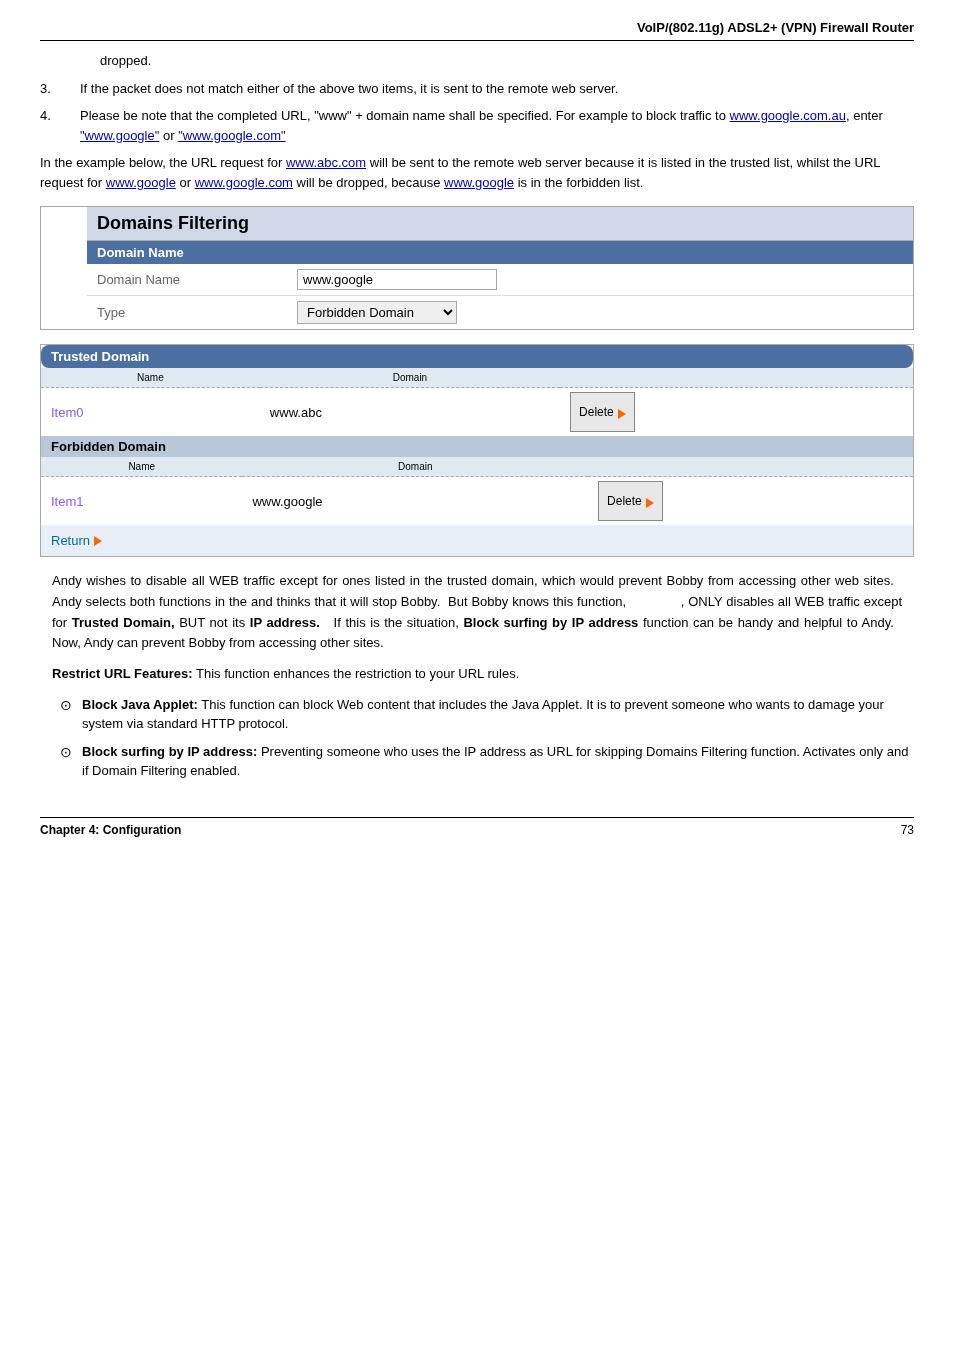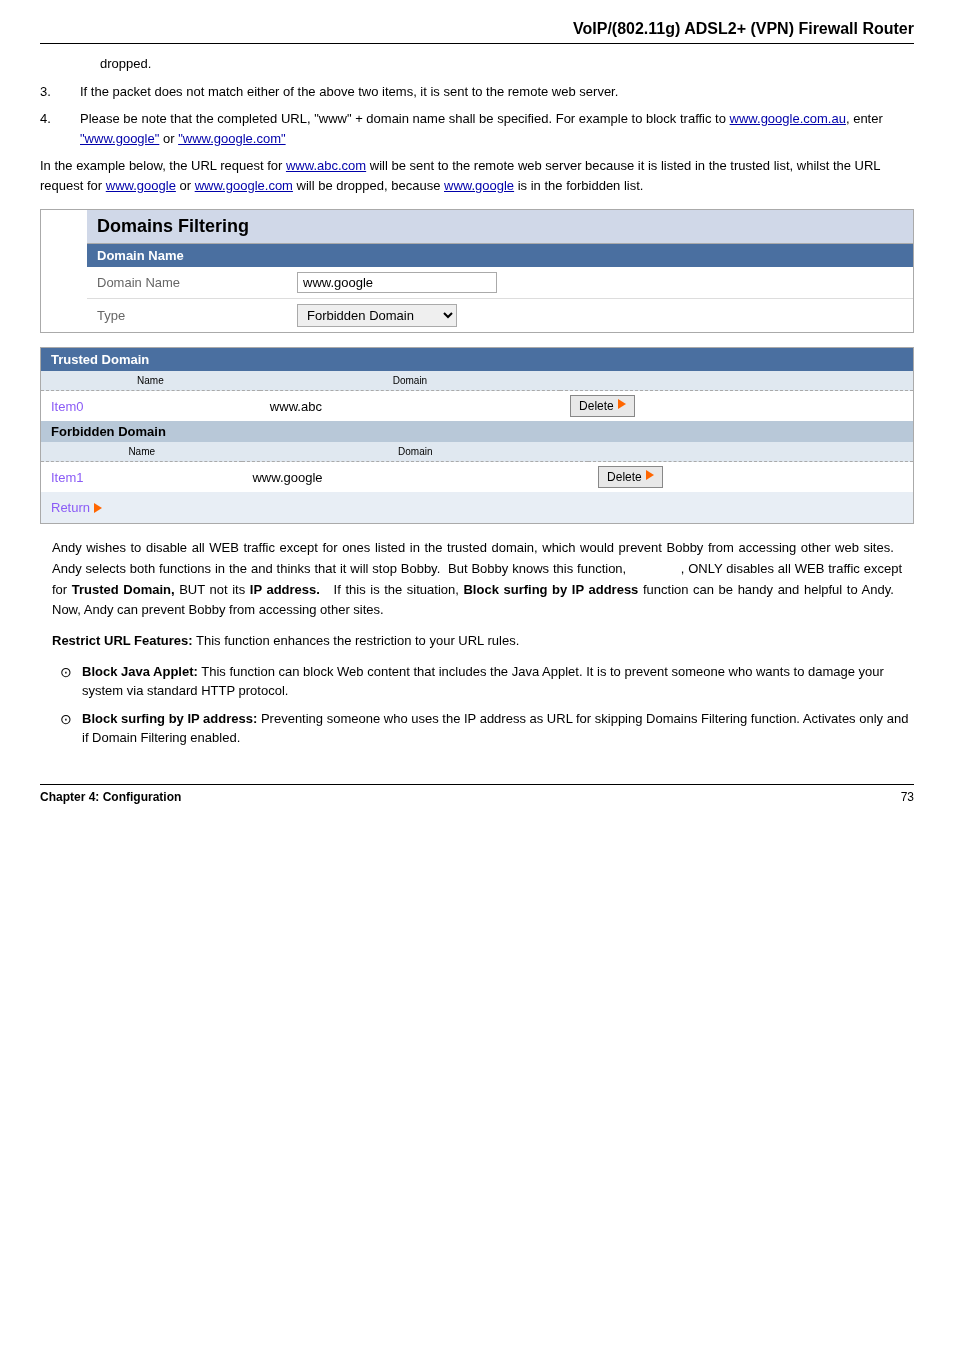--- a/index.html
+++ b/index.html
@@ -11,21 +11,21 @@
       width: 954px;
       min-height: 1351px;
       position: relative;
     }
     .page {
       padding: 20px 40px 60px 40px;
     }
     .header-title {
       text-align: right;
       font-weight: bold;
-      font-size: 16px;
+      font-size: 13px;
       margin-bottom: 10px;
       border-bottom: 1px solid #000;
       padding-bottom: 5px;
     }
     .intro-text {
       margin-bottom: 8px;
       line-height: 1.5;
     }
     .list-item {
       display: flex;
@@ -102,20 +102,21 @@
     .domain-table-box {
       border: 1px solid #aaa;
       margin: 14px 0;
     }
     .table-section-header {
       background: #4a6fa0;
       color: #fff;
       font-weight: bold;
       padding: 4px 10px;
       font-size: 13px;
+      border-radius: 8px;
     }
     .table-section-sub {
       background: #b8c8d8;
       color: #000;
       font-weight: bold;
       padding: 3px 10px;
       font-size: 13px;
     }
     .domain-table {
       width: 100%;
@@ -138,45 +139,45 @@
     .domain-table tr.odd td {
       background: #fff;
     }
     .item-label {
       color: #8b5cf6;
       font-size: 13px;
       margin-top: 8px;
     }
     .delete-btn {
       display: inline-flex;
-      align-items: flex-start;
+      align-items: flex-end;
       background: #e8e8e8;
       border: 1px solid #888;
-      padding: 3px 8px;
+      padding: 12px 8px;
       font-size: 12px;
       cursor: pointer;
       color: #000;
     }
     .delete-btn .arrow-icon {
       display: inline-block;
       width: 0;
       height: 0;
       border-top: 5px solid transparent;
       border-bottom: 5px solid transparent;
       border-left: 8px solid #f60;
       margin-left: 4px;
     }
     .return-row {
       padding: 8px 10px;
       background: #e8eef5;
     }
     .return-btn {
       display: inline-flex;
       align-items: center;
-      color: #8b5cf6;
+      color: #0369a1;
       font-size: 13px;
       cursor: pointer;
       text-decoration: none;
     }
     .return-btn .arrow-icon {
       display: inline-block;
       width: 0;
       height: 0;
       border-top: 5px solid transparent;
       border-bottom: 5px solid transparent;

